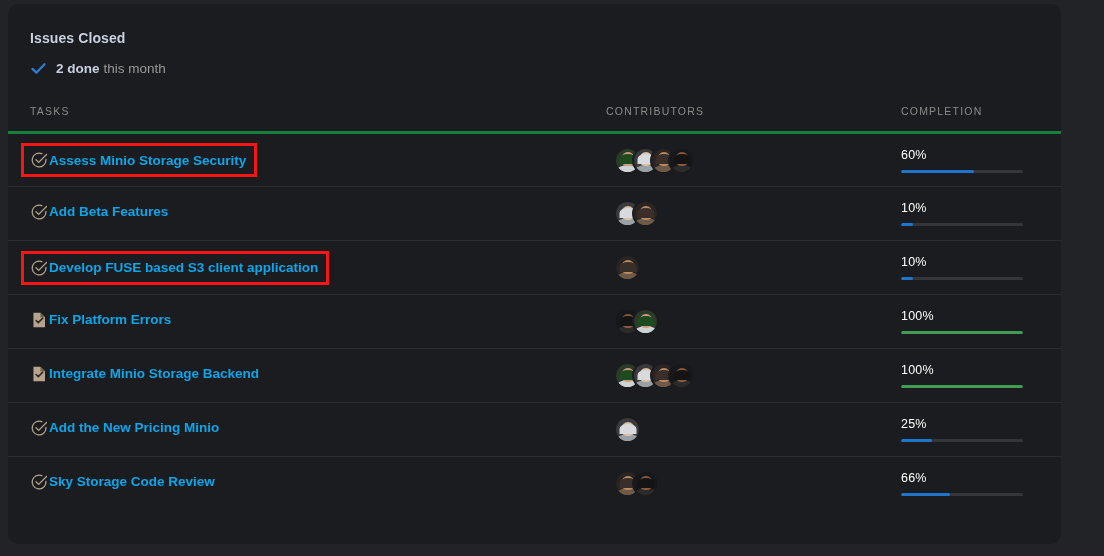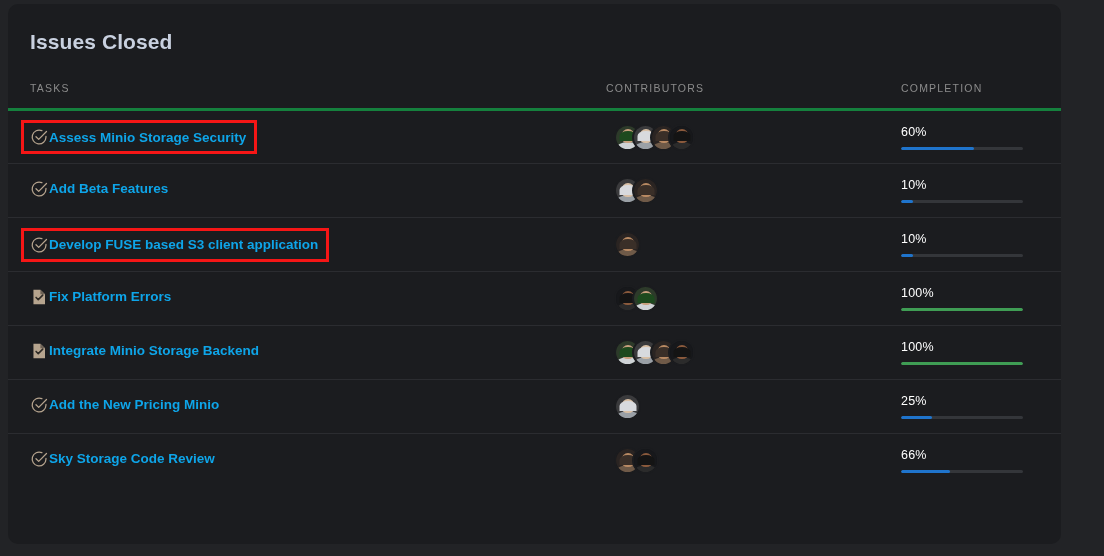--- a/index.html
+++ b/index.html
@@ -21,21 +21,21 @@
     background: #1b1c1f;
     border-radius: 10px;
     overflow: hidden;
   }
 
   
   .card-head {
     padding: 26px 0 0 22px;
   }
   .card-title {
-    font-size: 21px;
+    font-size: 14px;
     font-weight: bold;
     color: #c9d1e0;
     letter-spacing: .1px;
   }
   .card-sub {
     margin-top: 14px;
     display: flex;
     align-items: center;
     font-size: 13.5px;
     color: #9a9a9a;
@@ -168,20 +168,29 @@
     border-radius: 2px;
   }
 </style>
 </head>
 <body>
 
 <div id="panel">
 
   <div class="card-head">
     <div class="card-title">Issues Closed</div>
+    <div class="card-sub">
+      <span class="check-icon">
+        <svg viewBox="0 0 24 24" fill="none" stroke="currentColor" stroke-width="3.2" stroke-linecap="round" stroke-linejoin="round">
+          <polyline points="3.5,12.5 9,18 20.5,6"></polyline>
+        </svg>
+      </span>
+      <span class="sub-strong">2 done</span>
+      <span>this month</span>
+    </div>
   </div>
 
   <table>
     <thead>
       <tr>
         <th class="col-tasks">TASKS</th>
         <th class="col-contributors">CONTRIBUTORS</th>
         <th class="col-completion">COMPLETION</th>
       </tr>
     </thead>

